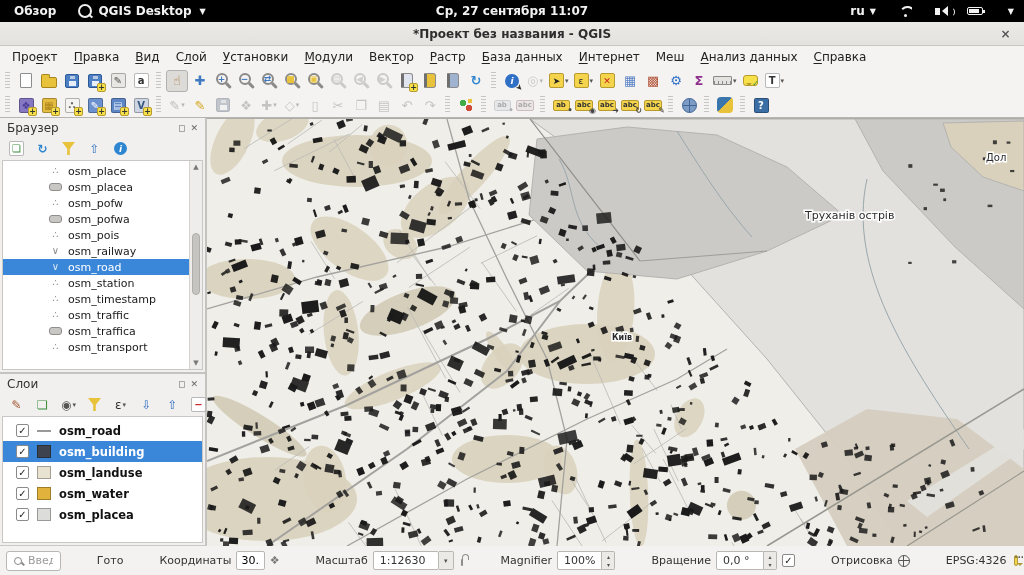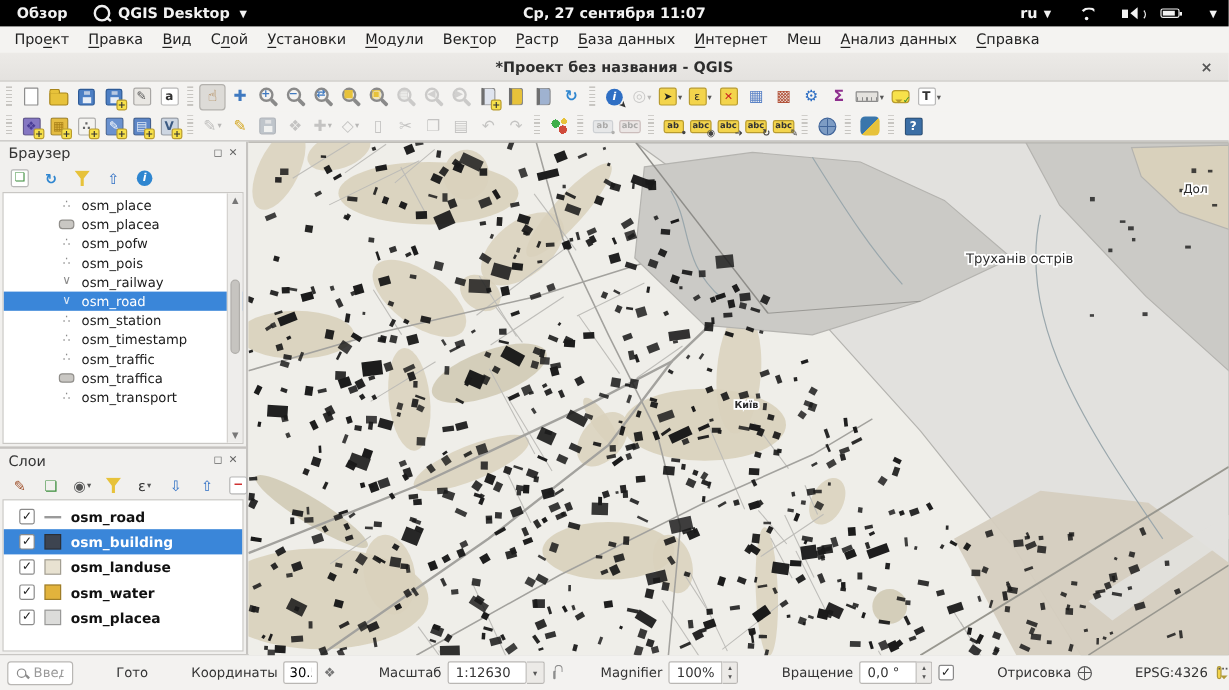--- a/index.html
+++ b/index.html
@@ -205,40 +205,40 @@
         <span>ru</span>
         <span class="caret">▼</span>
       </span>
       <span class="wifi"></span>
       <span class="vol"></span>
       <span class="batt"></span>
       <span class="caret">▼</span>
     </div>
   </div>
 
+  <div id="titlebar">
+    <span>*Проект без названия - QGIS</span>
+    <span class="win-close">×</span>
+  </div>
+
   <div id="menubar">
       <span class="menu-item">Про<u>е</u>кт</span>
       <span class="menu-item"><u>П</u>равка</span>
       <span class="menu-item"><u>В</u>ид</span>
       <span class="menu-item">С<u>л</u>ой</span>
       <span class="menu-item"><u>У</u>становки</span>
       <span class="menu-item"><u>М</u>одули</span>
       <span class="menu-item">Век<u>т</u>ор</span>
       <span class="menu-item"><u>Р</u>астр</span>
       <span class="menu-item"><u>Б</u>аза данных</span>
       <span class="menu-item"><u>И</u>нтернет</span>
       <span class="menu-item">Меш</span>
       <span class="menu-item"><u>А</u>нализ данных</span>
       <span class="menu-item"><u>С</u>правка</span>
     </div>
-
-  <div id="titlebar">
-    <span>*Проект без названия - QGIS</span>
-    <span class="win-close">×</span>
-  </div>
 
   <div id="tb1" class="toolbar">
       <span class="tb-handle"></span>
       <span class="tbtn">
         <span class="ic-page"></span>
       </span>
       <span class="tbtn">
         <span class="ic-folder"></span>
       </span>
       <span class="tbtn">
@@ -498,20 +498,24 @@
                 <span class="geo">∴</span>
                 <span>osm_place</span>
               </div>
               <div class="tree-row">
                 <span class="geo-poly"></span>
                 <span>osm_placea</span>
               </div>
               <div class="tree-row">
                 <span class="geo">∴</span>
                 <span>osm_pofw</span>
+              </div>
+              <div class="tree-row">
+                <span class="geo-poly"></span>
+                <span>osm_pofwa</span>
               </div>
               <div class="tree-row">
                 <span class="geo">∴</span>
                 <span>osm_pois</span>
               </div>
               <div class="tree-row">
                 <span class="geo">∨</span>
                 <span>osm_railway</span>
               </div>
               <div class="tree-row sel">

